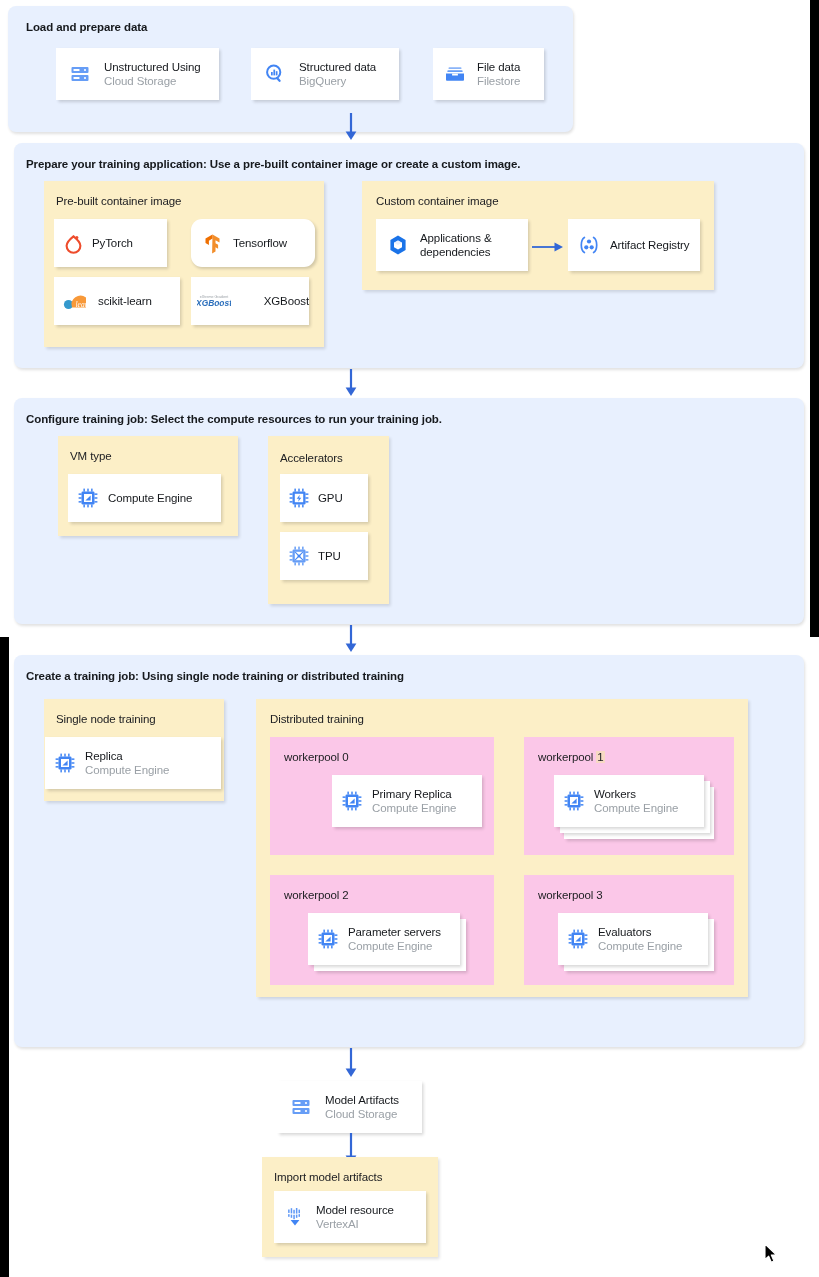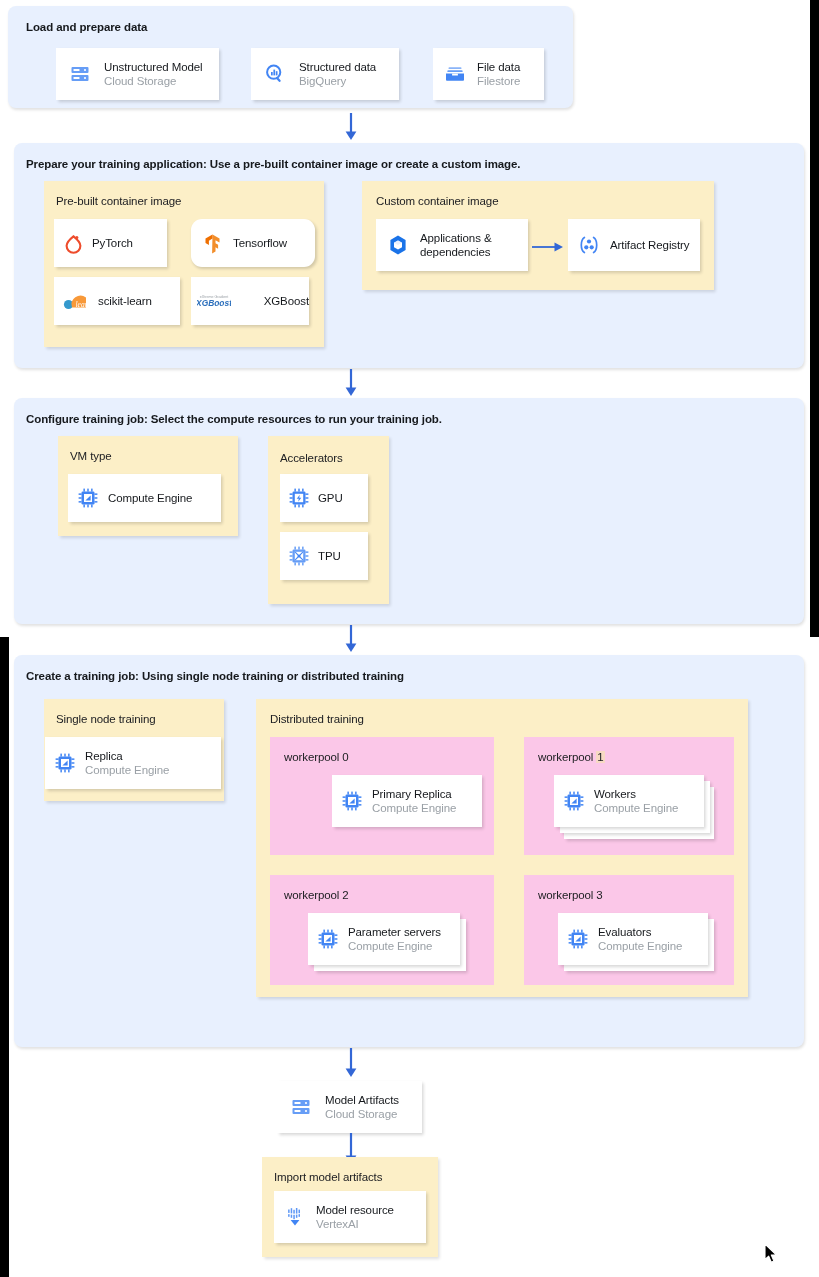--- a/index.html
+++ b/index.html
@@ -96,36 +96,36 @@
   #cursor { position: absolute; left: 764px; top: 1243px; }
 </style>
 </head>
 <body>
 
 <div id="page">
 
   <div class="edge-bar" id="edge-right"></div>
   <div class="edge-bar" id="edge-left"></div>
 
-  <div class="panel" style="left:8px; top:6px; width:565px; height:102px;">
+  <div class="panel" style="left:8px; top:6px; width:565px; height:126px;">
     <div class="panel-title" style="position:absolute; left:18px; top:15px;">Load and prepare data</div>
 
     <div class="card" style="left:48px; top:42px; width:163px; height:52px;">
       <div class="ico" style="width:48px;">
         <svg width="24" height="24" viewBox="0 0 24 24">
           <rect x="3.5" y="5" width="17" height="6" rx="1" fill="#669df6"></rect>
           <rect x="3.5" y="13" width="17" height="6" rx="1" fill="#669df6"></rect>
           <rect x="5.5" y="7" width="6" height="2" rx="0.6" fill="#ffffff"></rect>
           <rect x="5.5" y="15" width="6" height="2" rx="0.6" fill="#ffffff"></rect>
           <circle cx="17" cy="8" r="1.1" fill="#ffffff"></circle>
           <circle cx="17" cy="16" r="1.1" fill="#ffffff"></circle>
         </svg>
       </div>
       <div class="txt">
-        <div class="t1">Unstructured Model</div>
+        <div class="t1">Unstructured Using</div>
         <div class="t2">Cloud Storage</div>
       </div>
     </div>
 
     <div class="card" style="left:243px; top:42px; width:148px; height:52px;">
       <div class="ico" style="width:48px;">
         <svg width="24" height="24" viewBox="0 0 24 24">
           <circle cx="10.7" cy="10.2" r="6.6" fill="none" stroke="#4285f4" stroke-width="2"></circle>
           <rect x="8" y="10" width="1.7" height="3.4" fill="#4285f4"></rect>
           <rect x="10.4" y="7.6" width="1.7" height="5.8" fill="#4285f4"></rect>

